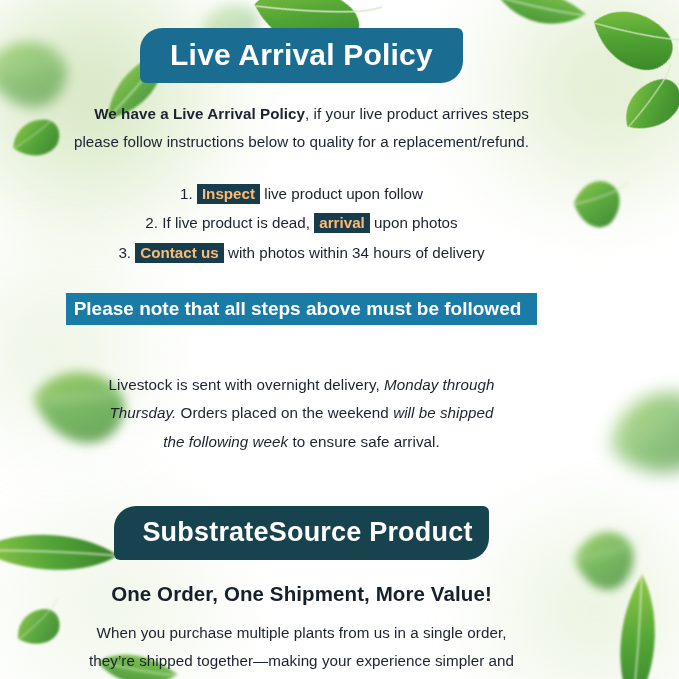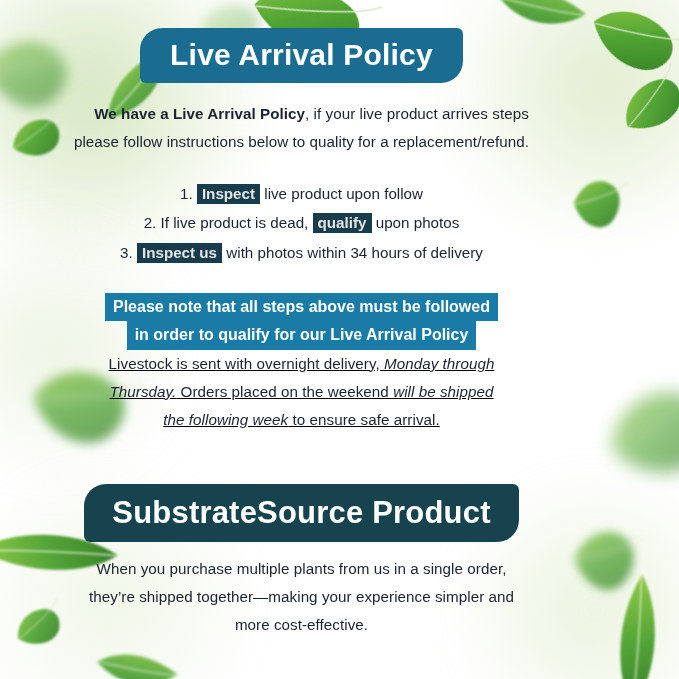--- a/index.html
+++ b/index.html
@@ -73,23 +73,23 @@
   }
   .banner-primary {
     background:#1a6d91;
     font-size:30px;
     line-height:1;
     padding:12px 30px 13px 30px;
     border-radius:22px 6px 22px 6px;
   }
   .banner-secondary {
     background:#17434f;
-    font-size:31px;
+    font-size:27px;
     line-height:1;
-    padding:13px 28px 14px 28px;
+    padding:13px 16px 14px 28px;
     border-radius:22px 6px 22px 6px;
   }
 
   .para {
     text-align:center;
     color:#1c2230;
     font-size:15.2px;
     line-height:1.85;
     letter-spacing:.05px;
   }
@@ -100,52 +100,52 @@
     list-style:none;
     text-align:center;
     color:#1c2230;
     font-size:15.2px;
     line-height:1.92;
   }
   .steps li { white-space:nowrap; }
 
   .hl-dark {
     background:#173d4d;
-    color:#e5e5e5;
+    color:#fdba74;
     font-weight:bold;
     padding:1px 5px 2px 5px;
   }
 
   .note-block { text-align:center; }
   .note-line {
     display:inline-block;
     background:#1a7ba6;
     color:#ffffff;
     font-weight:bold;
-    font-size:16px;
+    font-size:19px;
     line-height:1.34;
-    padding:3px 8px 4px 8px;
+    padding:3px 16px 4px 8px;
     white-space:nowrap;
   }
 
   .subhead {
     text-align:center;
     font-weight:bold;
     font-size:20.5px;
     color:#16202b;
     letter-spacing:.1px;
     white-space:nowrap;
   }
 
   
   .blk-banner1 { padding-top:28px; }
   .blk-intro   { padding-top:17px; padding-left:72px; padding-right:72px; }
   .blk-steps   { padding-top:23px; }
   .blk-note    { padding-top:26px; }
-  .blk-livestock { padding-left:105px; padding-right:105px;text-decoration:underline; }
+  .blk-livestock { padding-top:46px; padding-left:105px; padding-right:105px; }
   .blk-banner2 { padding-top:50px; }
   .blk-subhead { padding-top:22px; }
   .blk-closing { padding-top:13px; padding-left:82px; padding-right:82px; }
 </style>
 </head>
 <body>
 
 <div id="bg-canvas">
   <div class="bg-wash wash-tl"></div>
   <div class="bg-wash wash-tr"></div>
@@ -389,44 +389,44 @@
   </div>
 
   <div class="blk-steps">
     <ol class="steps">
       <li>
         <span>1.</span>
         <span></span><span class="hl-dark">Inspect</span><span> live product upon follow</span>
       </li>
       <li>
         <span>2.</span>
-        <span>If live product is dead, </span><span class="hl-dark">qualify</span><span> upon photos</span>
+        <span>If live product is dead, </span><span class="hl-dark">arrival</span><span> upon photos</span>
       </li>
       <li>
         <span>3.</span>
-        <span></span><span class="hl-dark">Inspect us</span><span> with photos within 34 hours of delivery</span>
+        <span></span><span class="hl-dark">Contact us</span><span> with photos within 34 hours of delivery</span>
       </li>
     </ol>
   </div>
 
   <div class="blk-note note-block">
     <div>
       <span class="note-line">Please note that all steps above must be followed</span>
     </div>
-    <div class="note-line-wrap">
-      <span class="note-line">in order to qualify for our Live Arrival Policy</span>
-    </div>
   </div>
 
   <div class="blk-livestock">
     <p class="para"><span>Livestock is sent with overnight delivery, </span><em>Monday through Thursday.</em><span> Orders placed on the weekend </span><em>will be shipped the following week</em><span> to ensure safe arrival.</span></p>
   </div>
 
   <div class="blk-banner2 banner-wrap">
     <div class="banner banner-secondary">SubstrateSource Product</div>
   </div>
 
+  <div class="blk-subhead">
+    <div class="subhead">One Order, One Shipment, More Value!</div>
+  </div>
 
   <div class="blk-closing">
     <p class="para">When you purchase multiple plants from us in a single order, they’re shipped together—making your experience simpler and more cost-effective.</p>
   </div>
 
 </div>
 
 </body></html>

